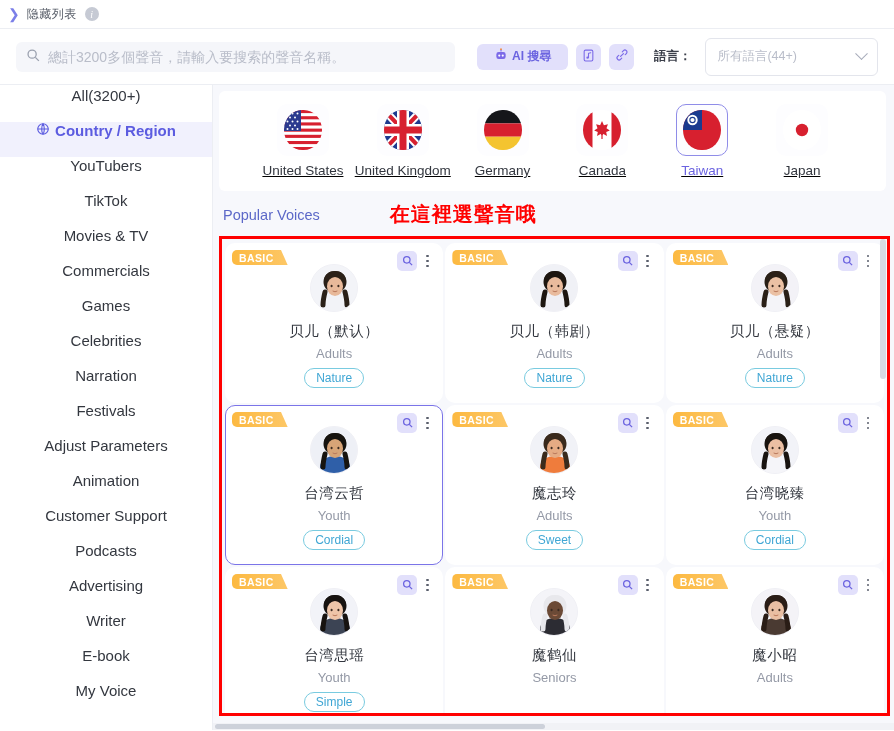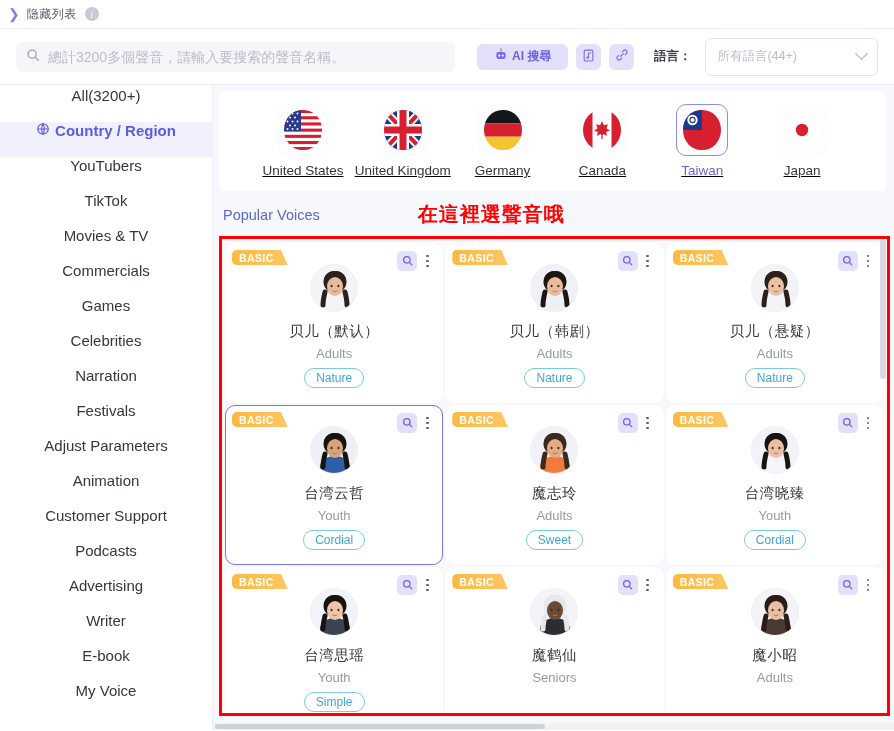--- a/index.html
+++ b/index.html
@@ -199,21 +199,20 @@
     align-items: center;
     padding: 10px 0 8px 10px;
     gap: 70px;
   }
   .pv-title { font-size: 14.5px; color: #5c68c8; }
   .pv-annot {
     font-size: 20px;
     color: #ff0000;
     font-weight: bold;
     letter-spacing: 1px;
-    margin-left: 28px;
   }
 
   
   .grid-area {
     position: relative;
     margin: 0 4px 0 6px;
     padding: 4px 3px 0 3px;
     border: 3px solid #ff0000;
     height: 480px;
     overflow: hidden;

